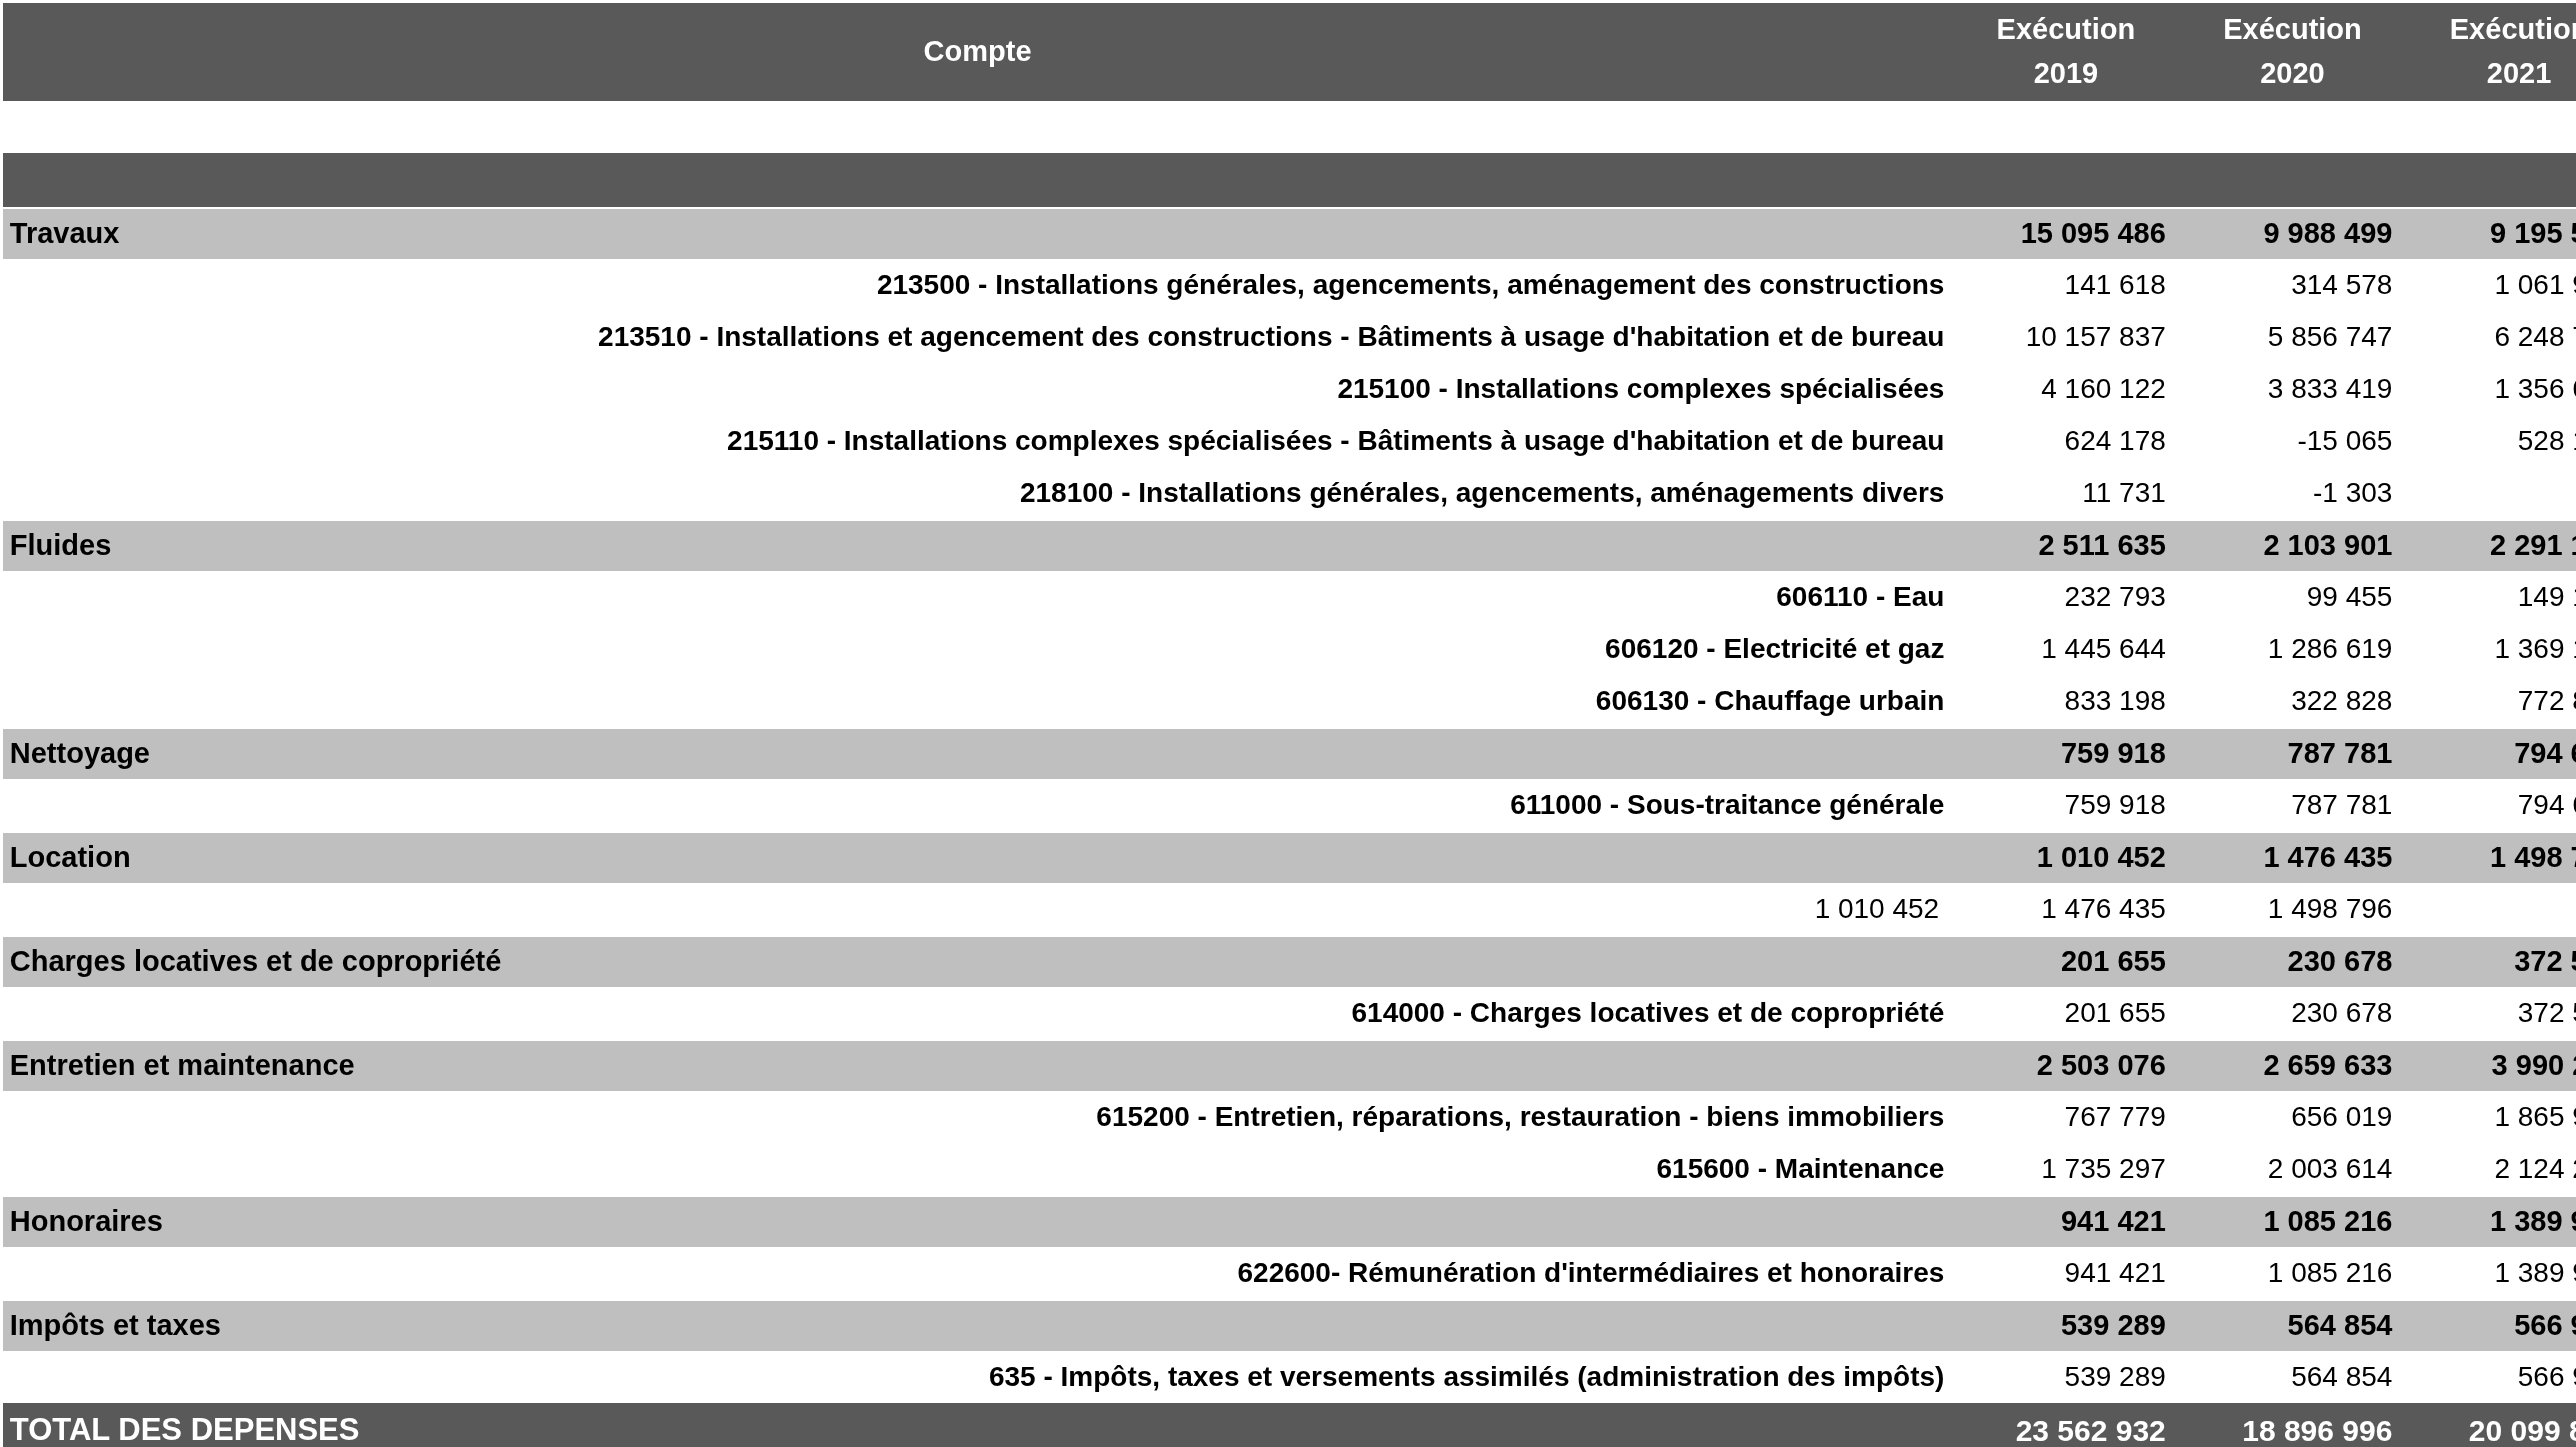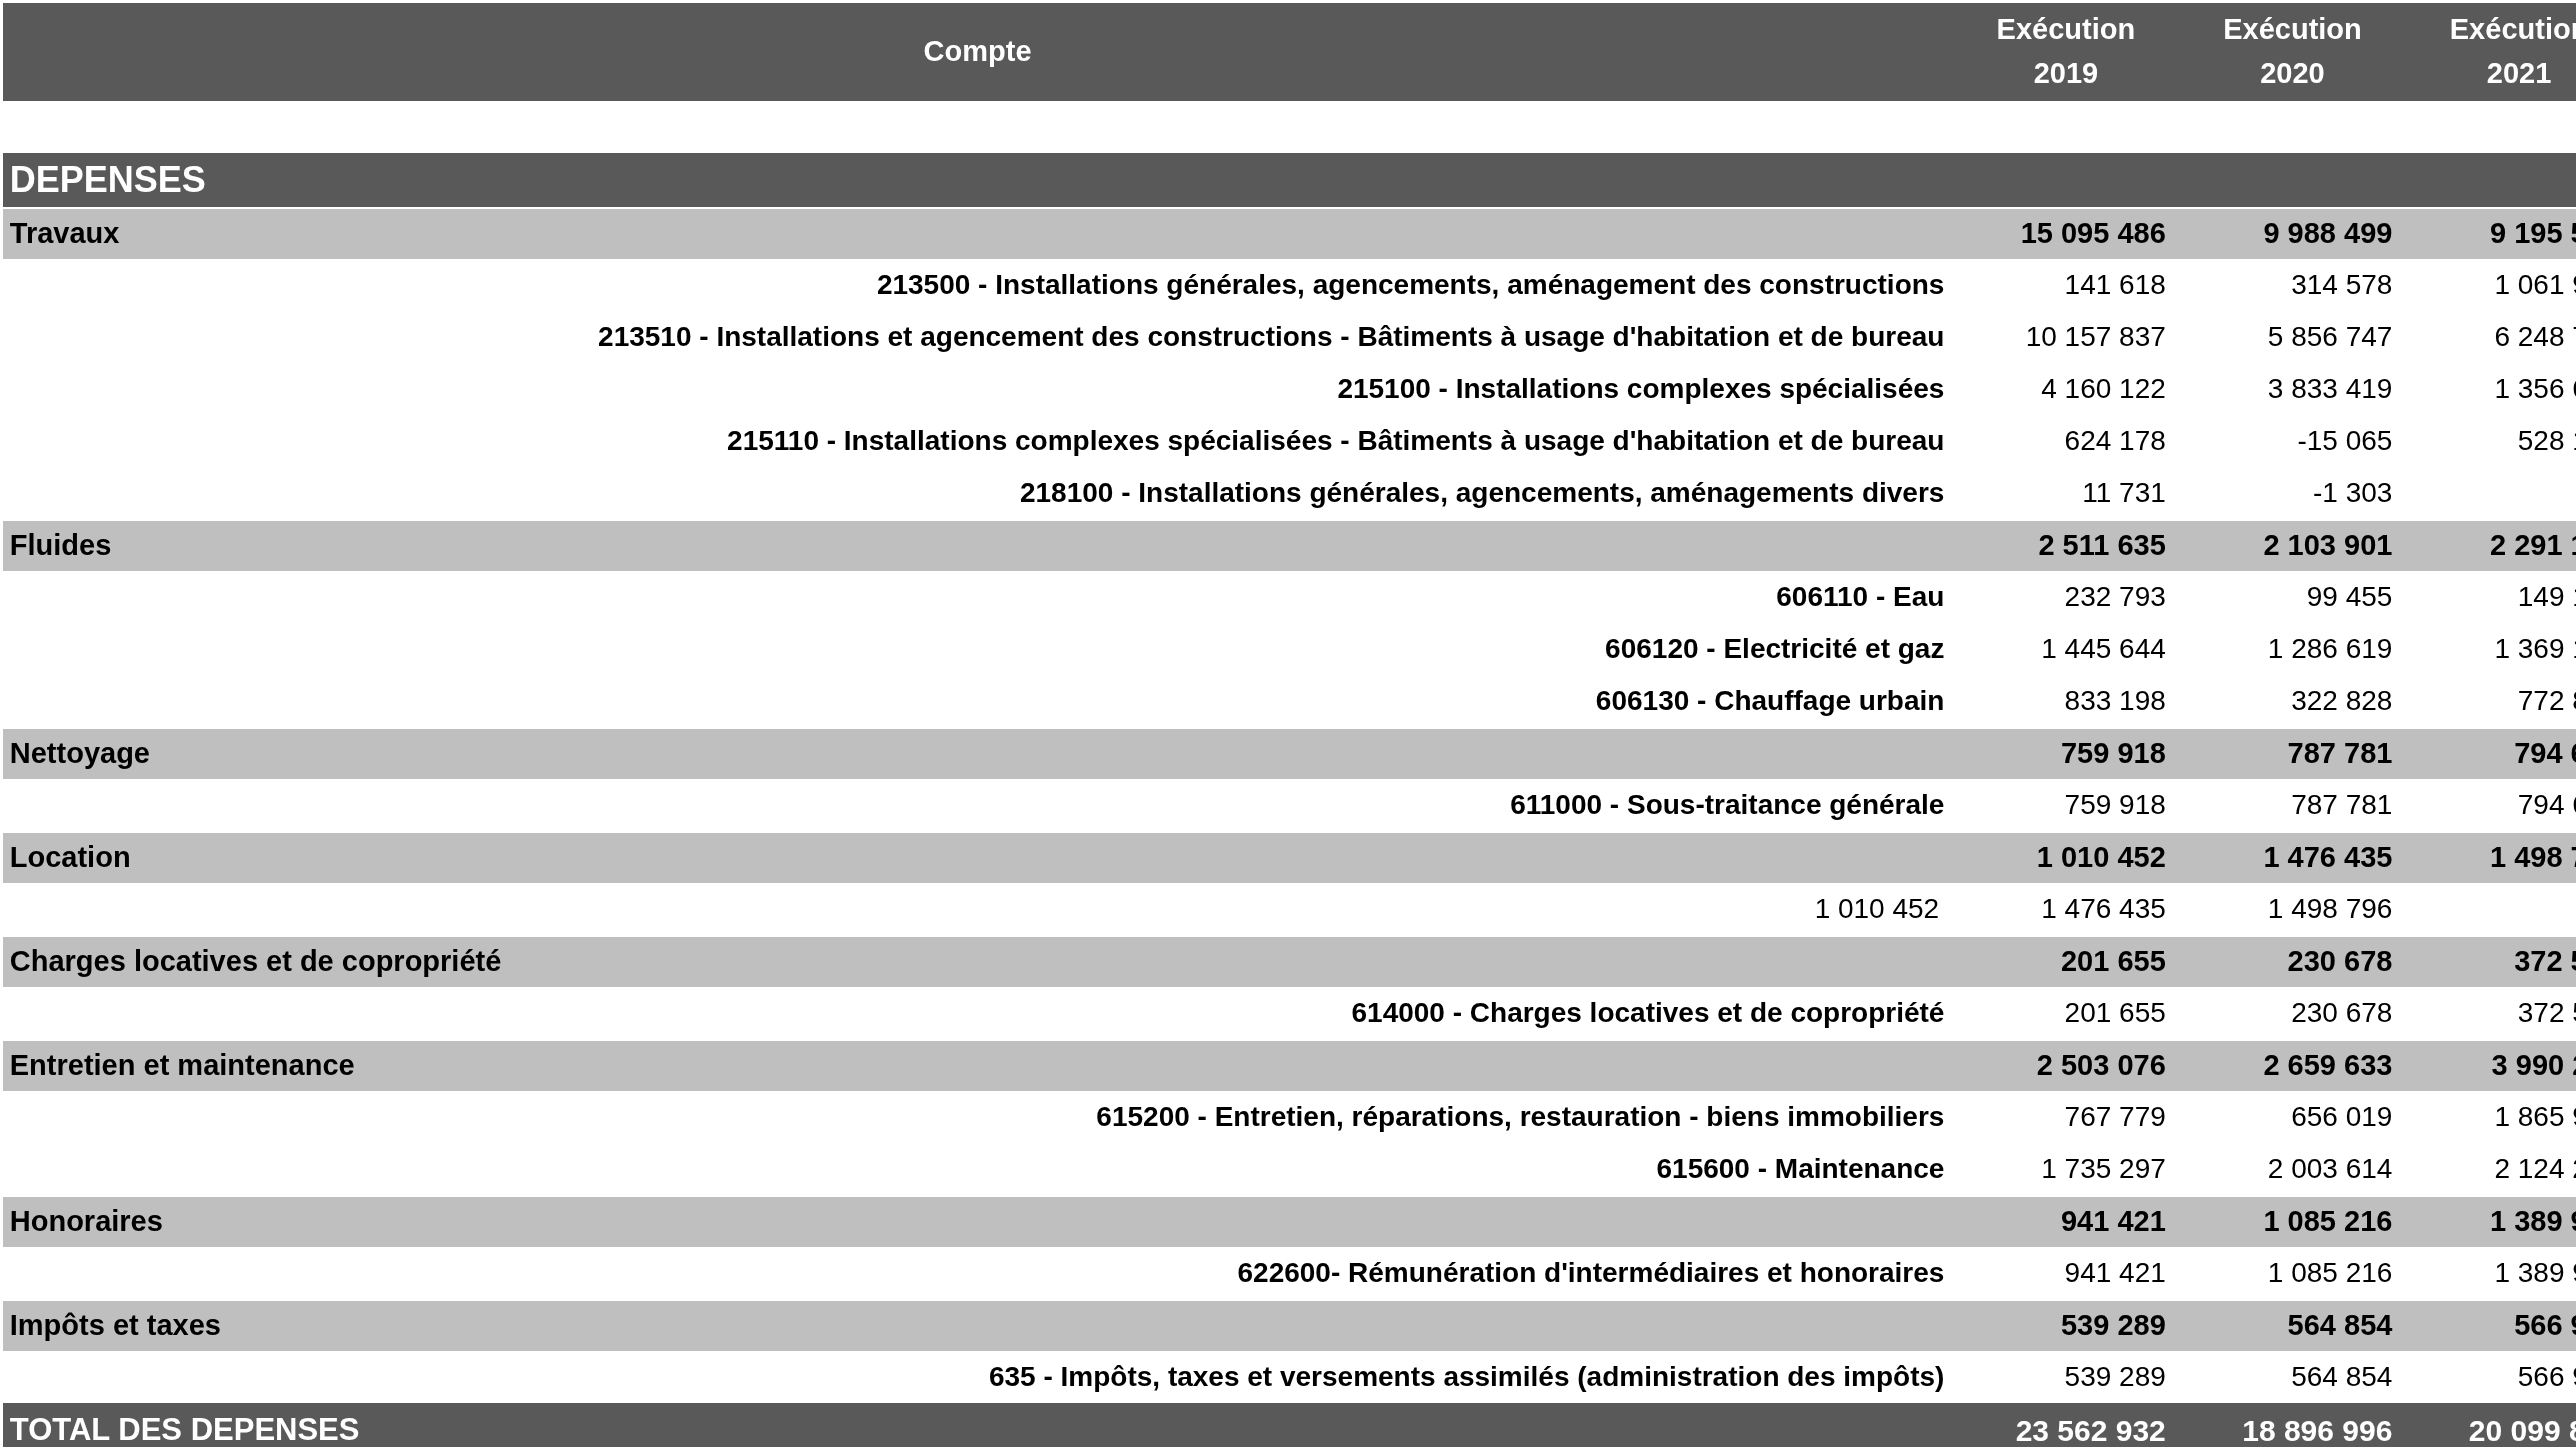--- a/index.html
+++ b/index.html
@@ -117,21 +117,20 @@
       </div>
       <div class="cell value-cell header-year">
         <span>Exécution</span>
         <span>2021</span>
       </div>
     </div>
   <div class="spacer"></div>
   <div id="table-body">
 
   <div class="row section">
-        <div class="cell label-cell">DEPENSES</div>
         <div class="cell value-cell"></div>
         <div class="cell value-cell"></div>
         <div class="cell value-cell"></div>
       </div>
       <div class="row category">
         <div class="cell label-cell">Travaux</div>
         <div class="cell value-cell">15 095 486</div>
         <div class="cell value-cell">9 988 499</div>
         <div class="cell value-cell">9 195 556</div>
       </div>

